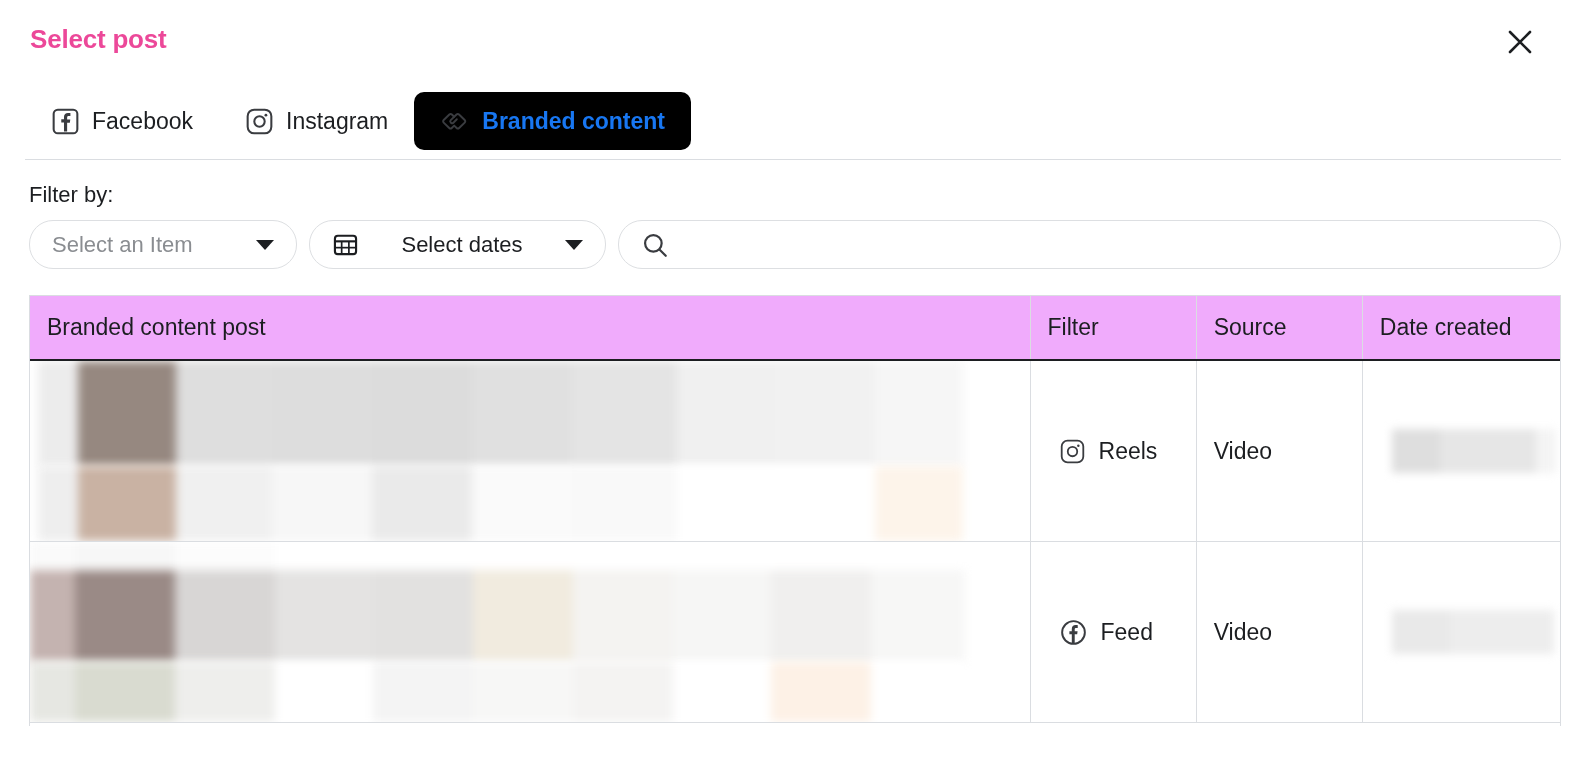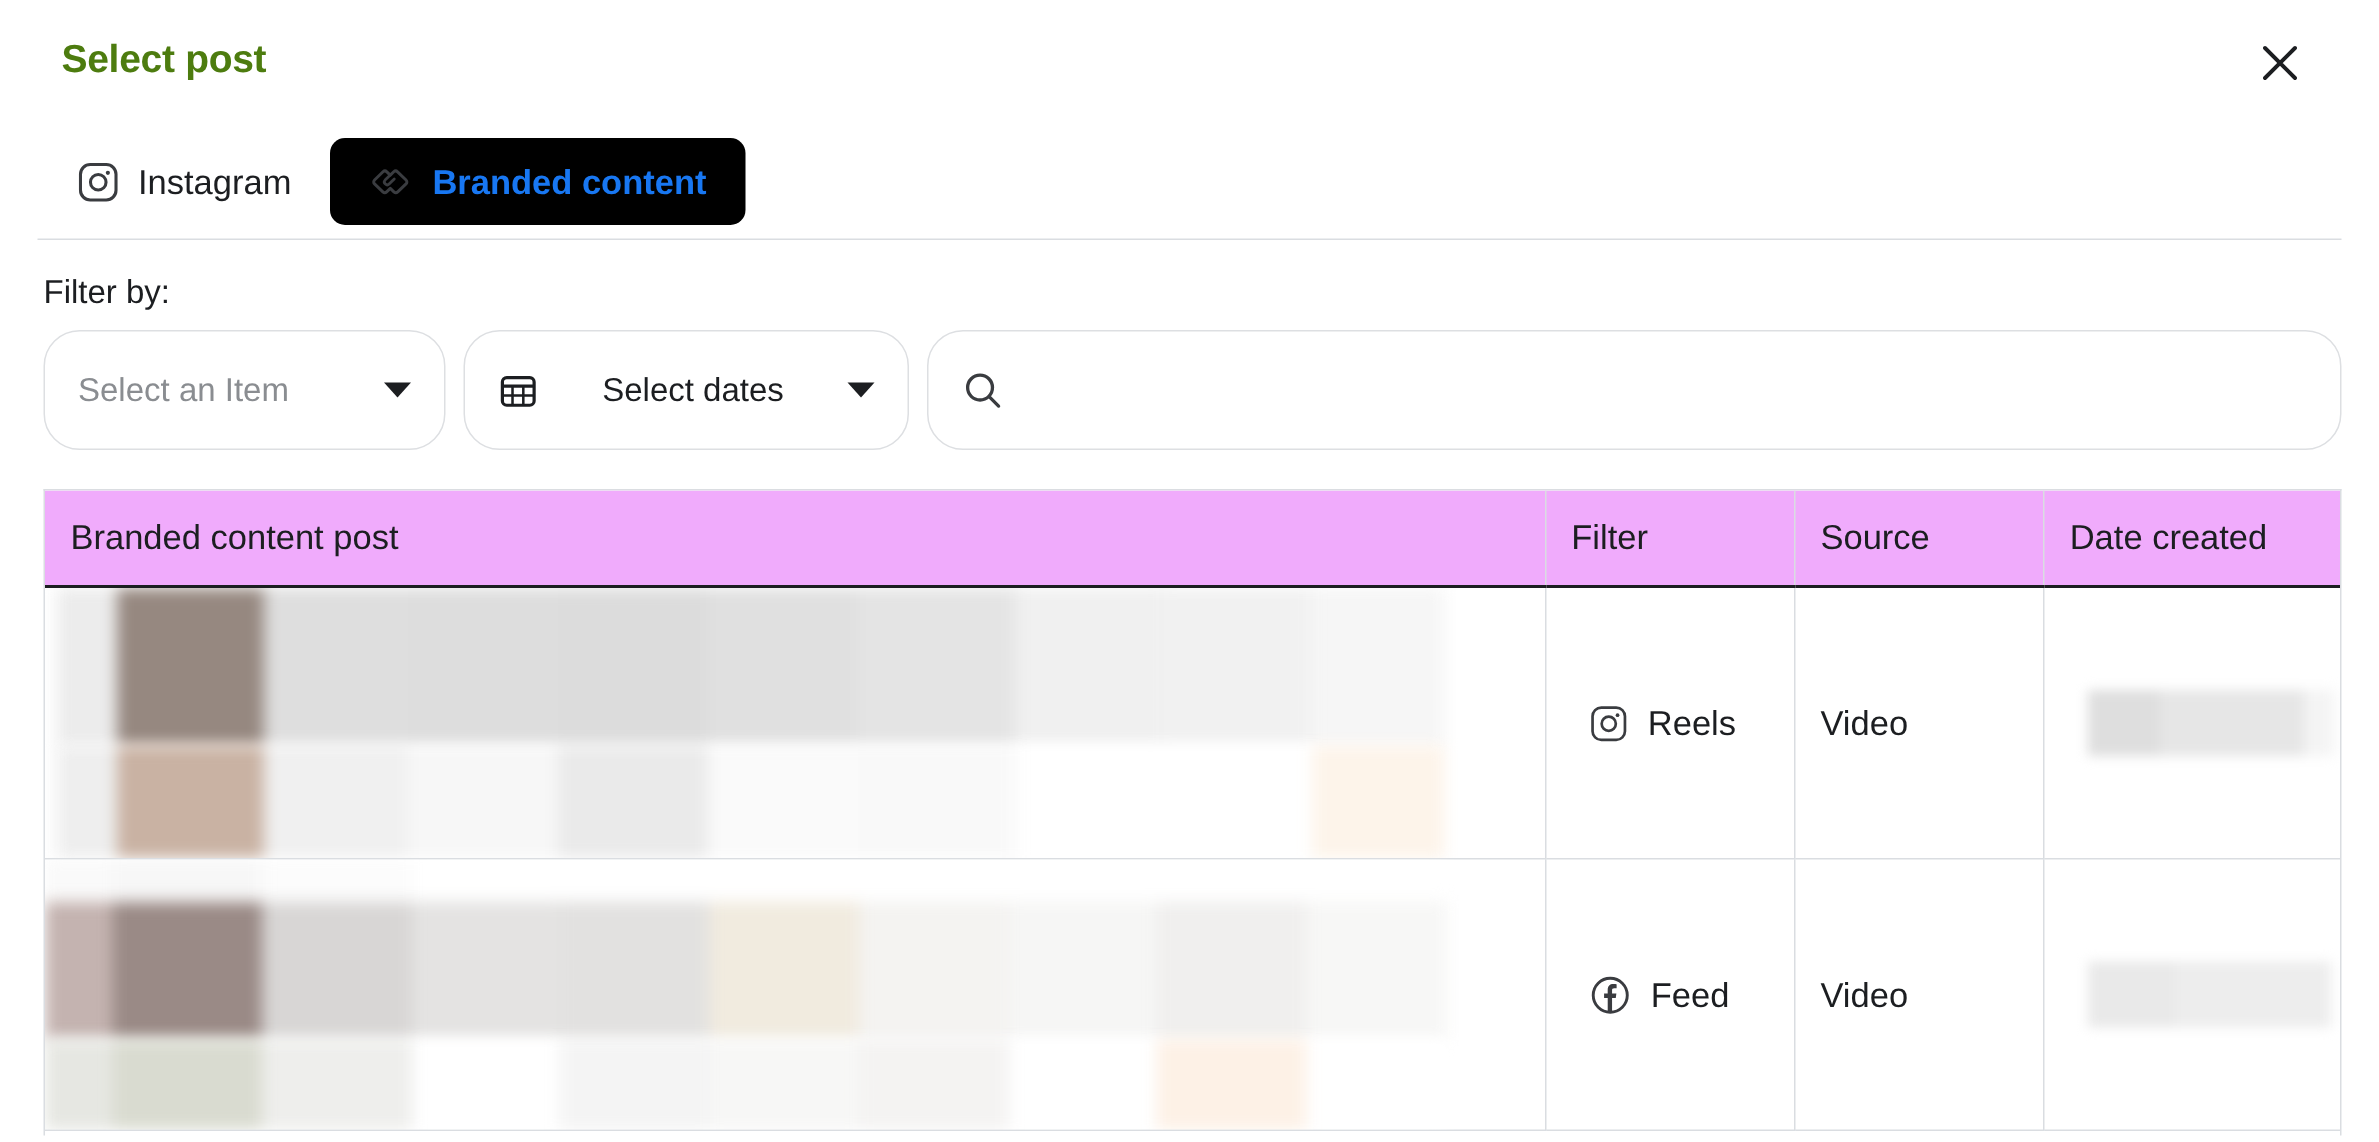--- a/index.html
+++ b/index.html
@@ -17,25 +17,25 @@
     background: #ffffff;
   }
 
   
   .dialog-header {
     position: relative;
     height: 82px;
   }
   .dialog-title {
     position: absolute;
-    left: 41px;
+    left: 30px;
     top: 24px;
     font-size: 26px;
     font-weight: bold;
-    color: #4d7c0f;
+    color: #ec4899;
     letter-spacing: -0.2px;
   }
   .close-btn {
     position: absolute;
     right: 49px;
     top: 25px;
     width: 34px;
     height: 34px;
     display: flex;
     align-items: center;
@@ -99,21 +99,21 @@
     font-size: 22px;
     color: #1c1e21;
     margin-bottom: 12px;
   }
   .filter-controls {
     display: flex;
     align-items: center;
     gap: 12px;
   }
   .control {
-    height: 80px;
+    height: 49px;
     border: 1px solid #dddfe2;
     border-radius: 24px;
     background: #ffffff;
     display: flex;
     align-items: center;
     cursor: pointer;
   }
   .select-item {
     width: 268px;
     padding: 0 22px;
@@ -236,20 +236,29 @@
         <svg width="28" height="28" viewBox="0 0 28 28" fill="none">
           <path d="M4 4 L24 24 M24 4 L4 24" stroke="#1c1e21" stroke-width="2.6" stroke-linecap="round"></path>
         </svg>
       </span>
     </div>
   </div>
 
   <div class="tabs-row">
     <div class="tabs">
 
+      <div class="tab">
+        <span class="tab-icon">
+          <svg width="29" height="29" viewBox="0 0 24 24" fill="none">
+            <rect x="2.2" y="2.2" width="19.6" height="19.6" rx="3.4" stroke="#3a3c40" stroke-width="1.7"></rect>
+            <path d="M13.35 20.2v-7.1h2.25l.35-2.7h-2.6V8.7c0-.78.22-1.31 1.34-1.31h1.37V4.98c-.24-.03-1.05-.1-1.99-.1-1.97 0-3.32 1.2-3.32 3.41v1.9H8.5v2.7h2.25v7.31z" fill="#3a3c40"></path>
+          </svg>
+        </span>
+        <span class="tab-label">Facebook</span>
+      </div>
 
       <div class="tab">
         <span class="tab-icon">
           <svg width="29" height="29" viewBox="0 0 24 24" fill="none">
             <rect x="2.2" y="2.2" width="19.6" height="19.6" rx="5.4" stroke="#3a3c40" stroke-width="1.7"></rect>
             <circle cx="12" cy="12" r="4.3" stroke="#3a3c40" stroke-width="1.7"></circle>
             <circle cx="17.3" cy="6.8" r="1.15" fill="#3a3c40"></circle>
           </svg>
         </span>
         <span class="tab-label">Instagram</span>

